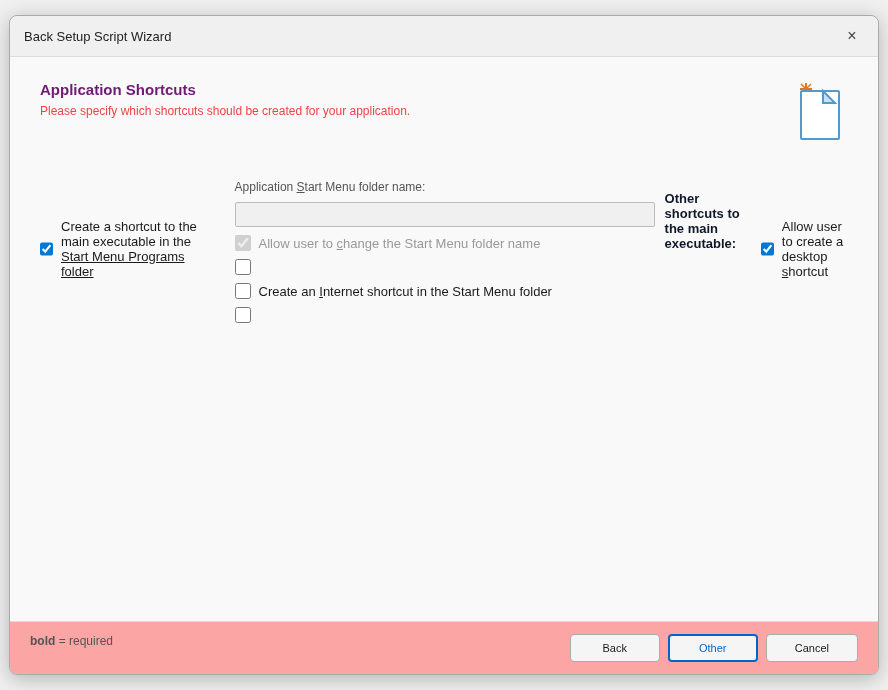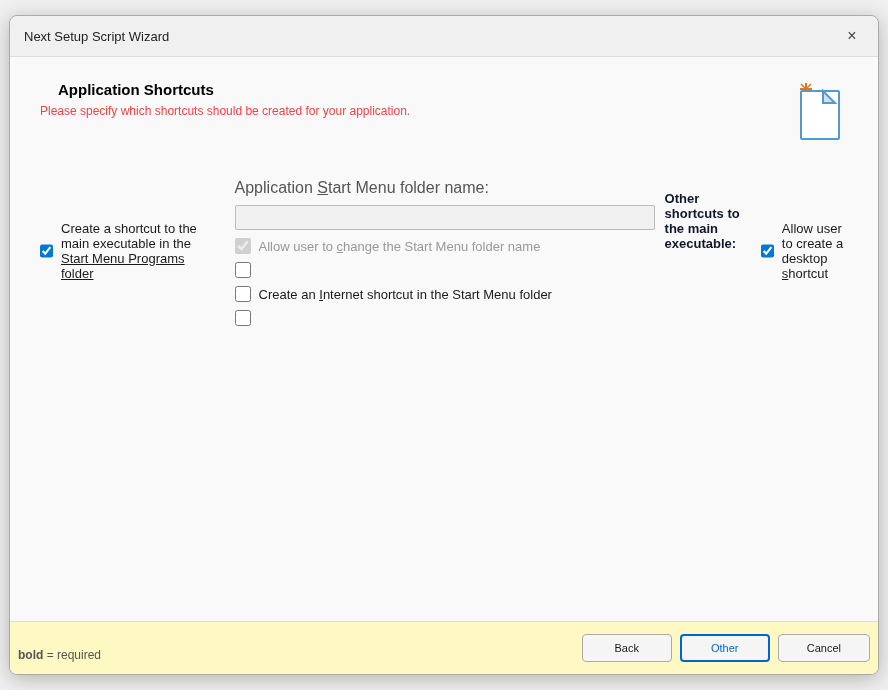--- a/index.html
+++ b/index.html
@@ -61,23 +61,22 @@
     .header-row {
       display: flex;
       justify-content: space-between;
       align-items: flex-start;
       margin-bottom: 24px;
     }
     .header-text { flex: 1; }
     .header-title {
       font-size: 15px;
       font-weight: 700;
-      color: #000000;
+      color: #701a75;
       margin-bottom: 6px;
-      margin-left: 18px;
     }
     .header-subtitle {
       font-size: 12px;
       color: #ef4444;
     }
     .header-icon {
       width: 70px;
       height: 70px;
       display: flex;
       align-items: center;
@@ -107,21 +106,21 @@
       text-decoration: underline;
     }
     .indent-section {
       margin-left: 24px;
       display: flex;
       flex-direction: column;
       gap: 8px;
       margin-top: 4px;
     }
     .folder-name-label {
-      font-size: 16px;
+      font-size: 12px;
       color: #555;
       margin-bottom: 18px;
       text-align: right;
     }
     .folder-name-label .underline { text-decoration: underline; }
     .folder-input {
       width: 420px;
       padding: 4px 8px;
       border: 1px solid #bbb;
       background: #f0f0f0;
@@ -133,25 +132,25 @@
     .disabled-label {
       color: #999;
     }
     .section-label {
       font-size: 13px;
       font-weight: 700;
       color: #0f172a;
       margin-top: 8px;
     }
     .footer {
-      background: #fef9c3;
+      background: #fca5a5;
       border-top: 1px solid #ddd;
-      padding: 12px 8px;
-      display: flex;
-      align-items: flex-end;
+      padding: 12px 20px;
+      display: flex;
+      align-items: flex-start;
       justify-content: space-between;
     }
     .footer-hint {
       font-size: 12px;
       color: #555;
     }
     .footer-hint strong { font-weight: 700; }
     .footer-buttons {
       display: flex;
       gap: 8px;
@@ -172,21 +171,21 @@
       background: #f5f5f5;
     }
     
   </style>
 </head>
 <body>
 
 <div class="dialog">
 
   <div class="title-bar">
-    <span class="title-bar-title">Next Setup Script Wizard</span>
+    <span class="title-bar-title">Back Setup Script Wizard</span>
     <button class="close-btn">×</button>
   </div>
 
   <div class="content">
     <div class="header-row">
       <div class="header-text">
         <div class="header-title">Application Shortcuts</div>
         <div class="header-subtitle">Please specify which shortcuts should be created for your application.</div>
       </div>
       <div class="header-icon">

